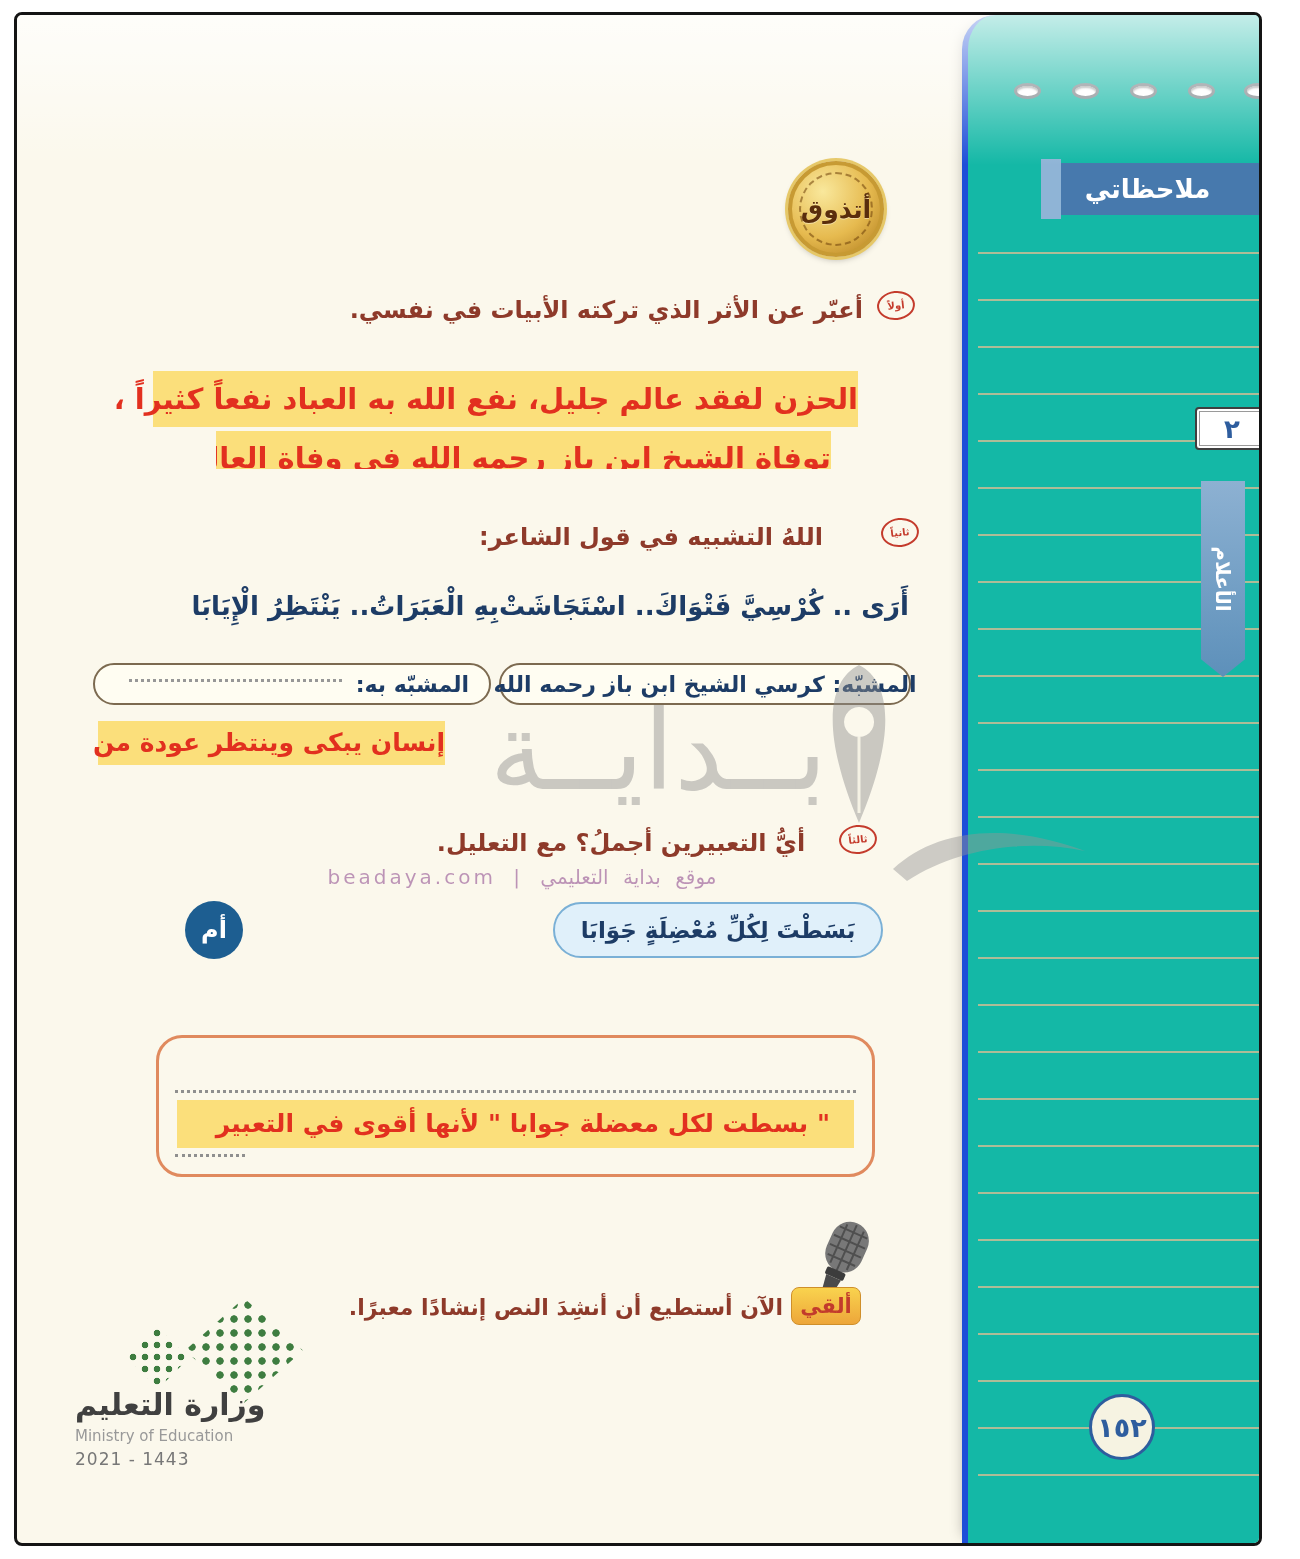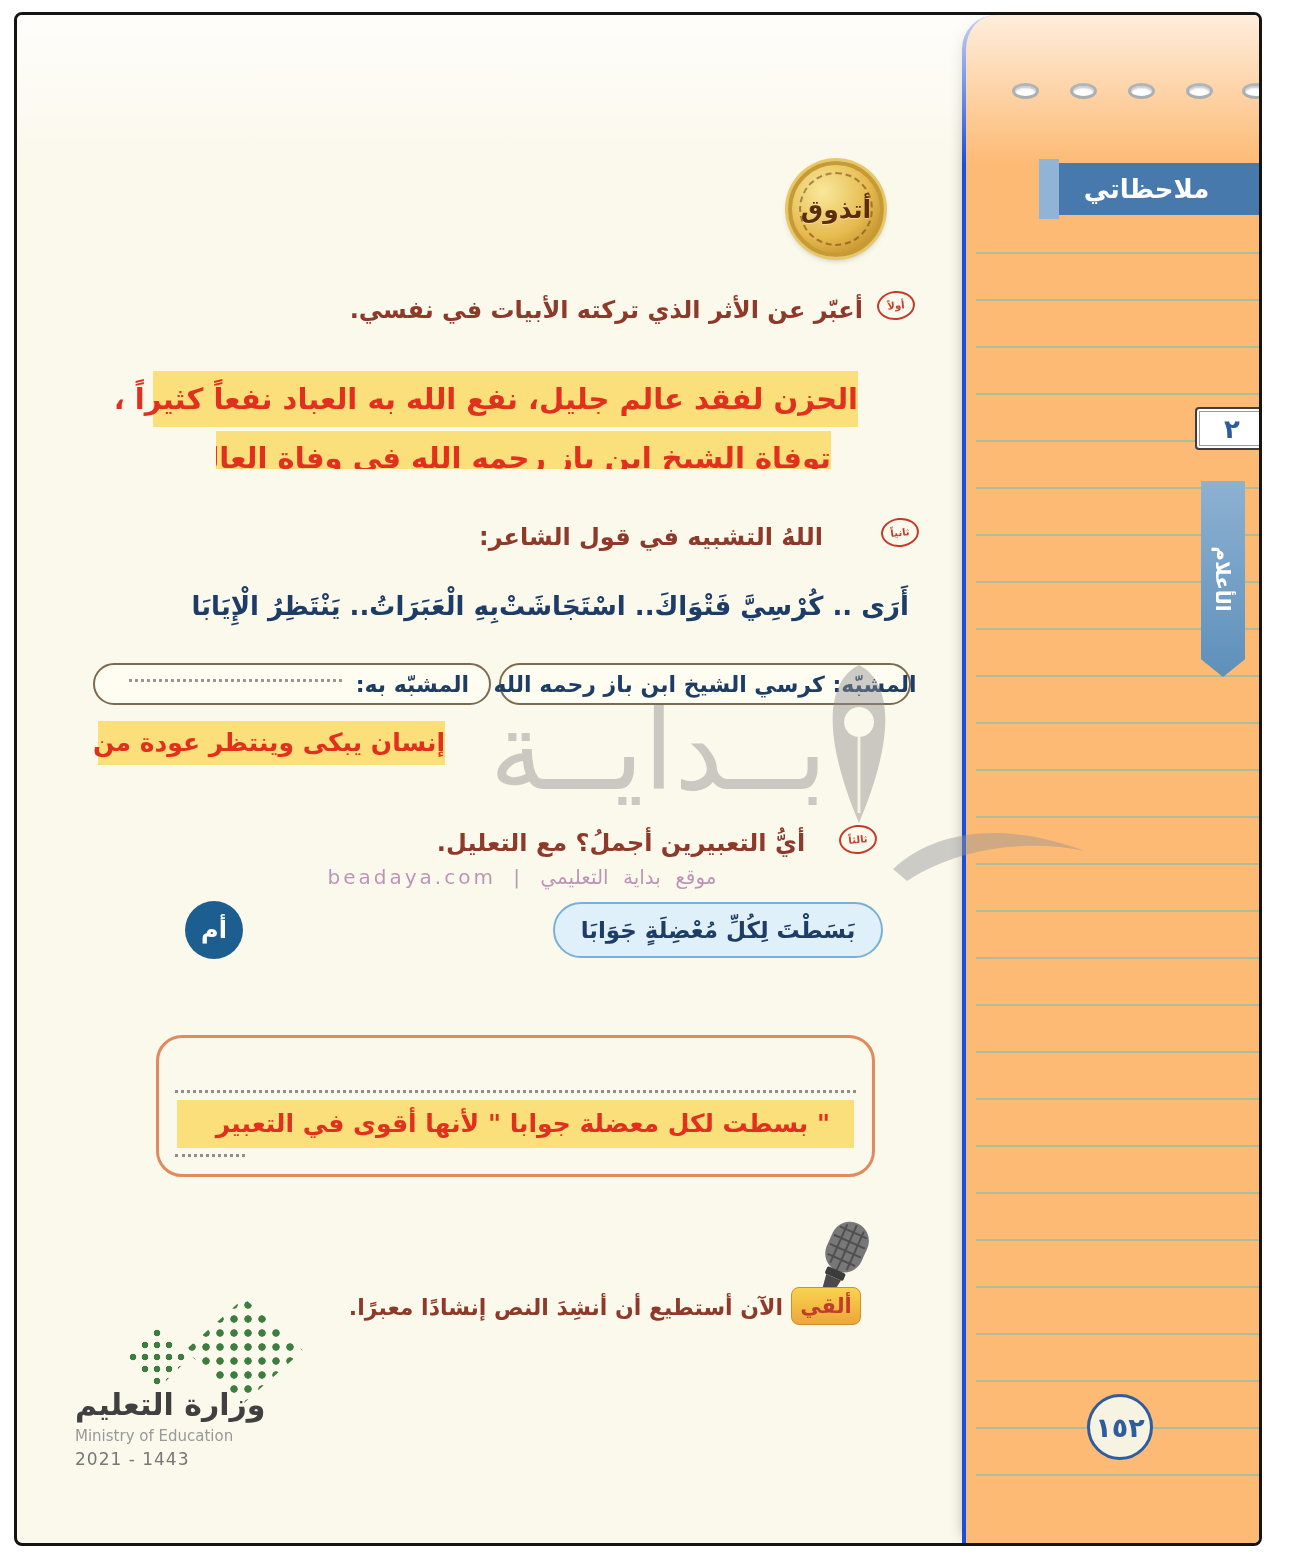--- a/index.html
+++ b/index.html
@@ -6,21 +6,21 @@
   body { width:1300px; height:1559px; background:#ffffff; font-family:"DejaVu Sans", sans-serif; position:relative; overflow:hidden; }
   .page { position:absolute; inset:0; }
   .frame { position:absolute; left:14px; top:12px; width:1248px; height:1534px;
            border:3px solid #141414; border-radius:8px; background:#fbf8ec; overflow:hidden; }
 
   .scan-light { position:absolute; left:0; right:0; top:0; height:150px; z-index:25;
                 background:linear-gradient(180deg, rgba(255,255,255,.75), rgba(255,255,255,0)); pointer-events:none; }
 
   
   .notebook { position:absolute; left:945px; top:0; width:303px; height:100%;
-              background:#fdba74; border-left:4px solid #1d4ed8; border-top-left-radius:34px;
+              background:#14b8a6; border-left:6px solid #1d4ed8; border-top-left-radius:34px;
               box-shadow:-6px 0 14px -7px rgba(0,0,0,.28); }
   .lines { position:absolute; left:10px; right:4px; top:192px; height:1292px; z-index:1;
            background:repeating-linear-gradient(to bottom, transparent 0, transparent 45px, #aebc97 45px, #aebc97 47px); }
   .hole { position:absolute; top:68px; width:27px; height:16px; background:#fff;
           border:3px solid #7d8489; border-radius:50%; box-shadow:inset 0 2px 2px rgba(0,0,0,.35); z-index:3; }
   .hole.h1{left:46px}.hole.h2{left:104px}.hole.h3{left:162px}.hole.h4{left:220px}.hole.h5{left:276px}
   .notes-header { position:absolute; left:73px; right:3px; top:148px; height:52px; background:#4779ad;
                   display:flex; align-items:center; justify-content:center; z-index:4; }
   .notes-header::before { content:""; position:absolute; left:0; top:-4px; bottom:-4px; width:20px; background:#8fb4d6; }
   .notes-header span { color:#fff; font-weight:bold; font-size:26px; padding-right:8px; }

